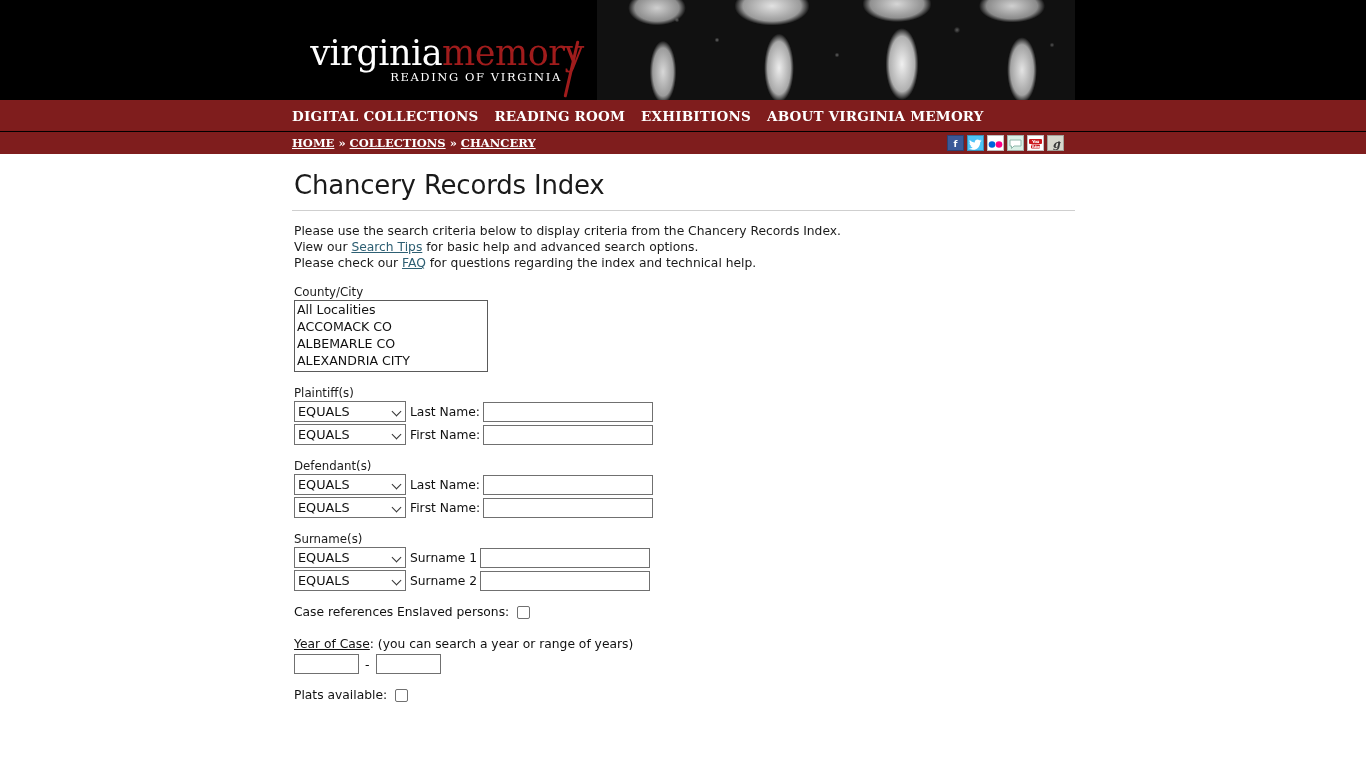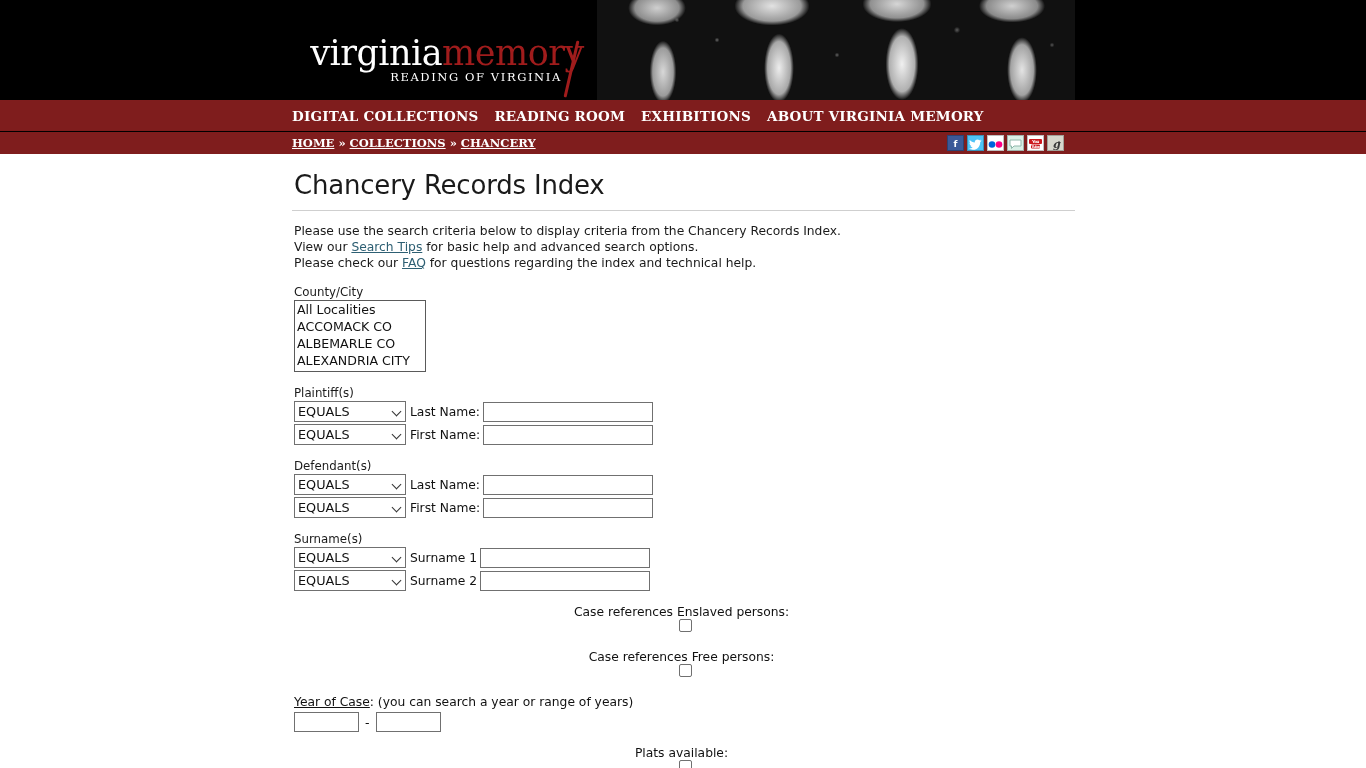--- a/index.html
+++ b/index.html
@@ -180,21 +180,21 @@
   .intro a { color: #2d5f73; text-decoration: underline; }
 
   .field-label {
     font-size: 11.8px;
     color: #1a1a1a;
     margin: 0 0 1px 2px;
   }
   .field-group { margin-bottom: 14px; }
 
   .locality-list {
-    width: 132px;
+    width: 194px;
     height: 72px;
     border: 1px solid #5a5a5a;
     background: #ffffff;
     overflow: hidden;
     padding: 0;
     margin-left: 2px;
   }
   .locality-list .opt {
     font-size: 12.6px;
     color: #111111;
@@ -237,21 +237,20 @@
     font-family: "DejaVu Sans", sans-serif;
     padding: 0 3px;
   }
   .w-name { width: 170px; }
   .w-sur  { width: 170px; }
   .w-year { width: 65px; }
 
   .check-row {
     display: flex; align-items: center;
     margin: 0 0 18px 2px;
-    flex-direction: column;
   }
   .check-row .ck-label {
     font-size: 12.3px; color: #111111; margin-right: 8px;
   }
   .cbox {
     width: 13px; height: 13px;
     border: 1px solid #707070;
     border-radius: 2px;
     background: #ffffff;
     display: inline-block;
@@ -414,24 +413,20 @@
       <span class="inline-label">Surname 2</span>
       <input class="text-input w-sur" type="text" value="" style="">
     </div>
   </div>
 
   <div class="check-row">
     <span class="ck-label">Case references Enslaved persons:</span>
     <span class="cbox"></span>
   </div>
 
-  <div class="check-row">
-    <span class="ck-label">Case references Free persons:</span>
-    <span class="cbox"></span>
-  </div>
 
   <div class="field-group">
     <div class="year-label"><u>Year of Case</u><span>: (you can search a year or range of years)</span></div>
     <div class="year-row">
       <input class="text-input w-year" type="text" value="" style="">
       <span class="dash">-</span>
       <input class="text-input w-year" type="text" value="" style="">
     </div>
   </div>
 

